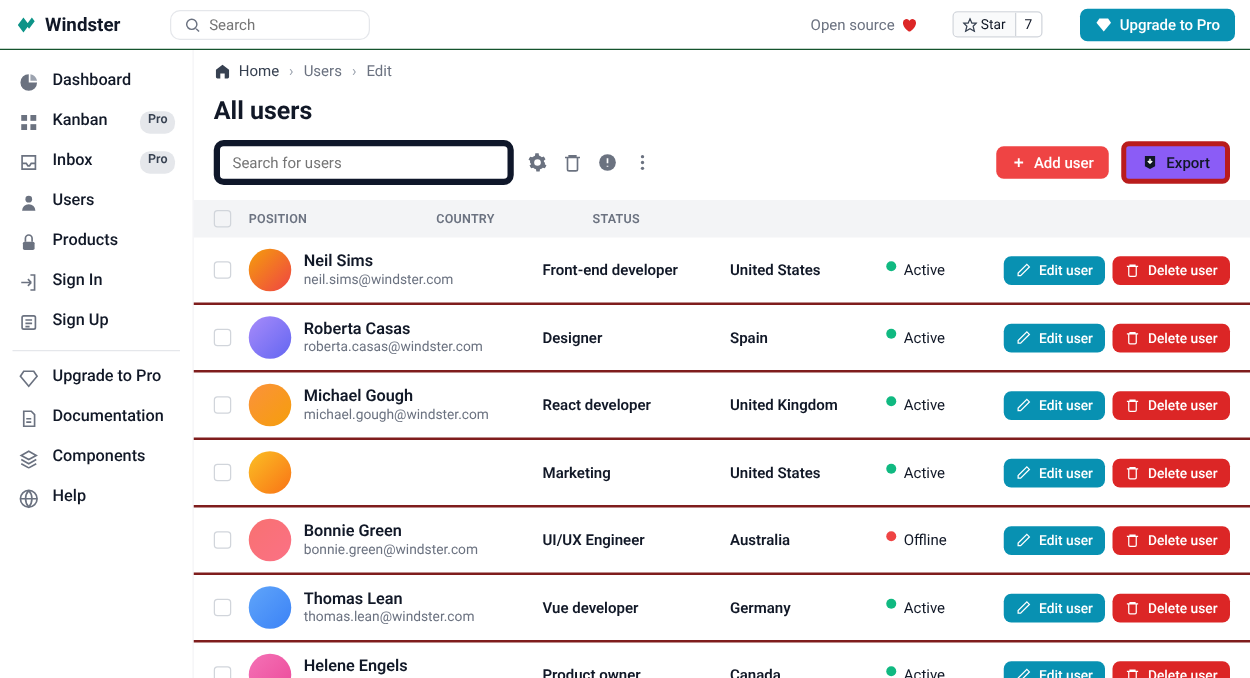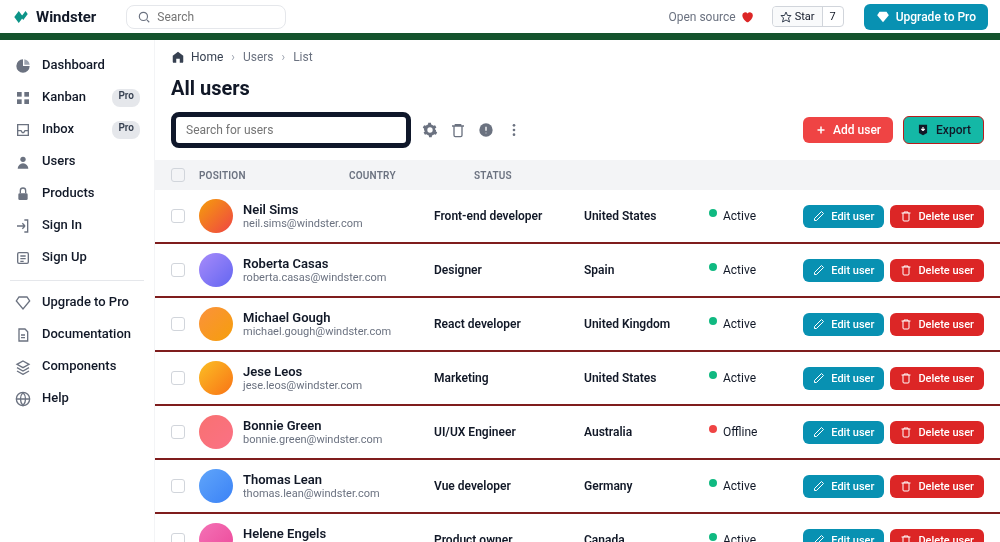--- a/index.html
+++ b/index.html
@@ -1,17 +1,17 @@
 <!DOCTYPE html>
 <html><head>
 <meta charset="utf-8">
 <style>
 *{box-sizing:border-box;margin:0;padding:0;font-family:-apple-system,BlinkMacSystemFont,"Segoe UI",Roboto,sans-serif}
 body{background:#fff;color:#111827;font-size:13px}
-.topbar{display:flex;align-items:center;height:40px;padding:0 12px;border-bottom:7px solid #14532d;gap:12px}
+.topbar{display:flex;align-items:center;height:40px;padding:0 12px;border-bottom:1px solid #14532d;gap:22px}
 .brand{display:flex;align-items:center;gap:6px;font-weight:700;font-size:15px}
 .brand svg{width:18px;height:18px}
 .search-box{display:flex;align-items:flex-start;gap:6px;background:#fff;border:1px solid #e5e7eb;border-radius:8px;padding:4px 10px;width:160px;margin-left:18px}
 .search-box input{border:none;outline:none;font-size:12px;width:100%}
 .spacer{flex:1}
 .open-src{display:flex;align-items:center;gap:4px;font-size:12px;color:#6b7280;margin-right:6px}
 .star-btn{display:flex;align-items:center;border:1px solid #d1d5db;border-radius:4px;font-size:11px;overflow:hidden}
 .star-btn .sb-l{display:flex;align-items:flex-end;gap:3px;padding:3px 7px;border-right:1px solid #d1d5db;background:#f9fafb}
 .star-btn .sb-r{padding:3px 7px}
 .upgrade-btn{display:flex;align-items:center;gap:6px;background:#0891b2;color:#fff;border-radius:6px;padding:6px 12px;font-size:12px;font-weight:500;margin-left:8px}
@@ -26,21 +26,21 @@
 .crumbs .home{color:#374151;display:flex;align-items:center;gap:6px;font-weight:400}
 .crumbs .sep{color:#9ca3af}
 .pg-title{font-size:20px;font-weight:700;padding:2px 16px 12px}
 .toolbar{display:flex;align-items:center;padding:0 16px 12px;gap:10px}
 .search-users{display:flex;align-items:flex-start;border:5px solid #0f172a;border-radius:8px;padding:6px 10px;width:240px}
 .search-users input{border:none;outline:none;font-size:12px;width:100%;color:#6b7280}
 .tool-ico{width:18px;height:18px;color:#6b7280;display:flex;align-items:center;justify-content:center}
 .toolbar .spacer{flex:1}
 .btn{display:flex;align-items:center;gap:6px;border-radius:6px;padding:6px 12px;font-size:12px;font-weight:500;cursor:pointer}
 .btn-primary{background:#ef4444;color:#fff}
-.btn-export{background:#14b8a6;border:1px solid #b91c1c;color:#111827}
+.btn-export{background:#8b5cf6;border:4px solid #b91c1c;color:#111827}
 .thead{display:flex;align-items:center;background:#f3f4f6;padding:8px 16px;font-size:10px;font-weight:600;color:#6b7280;text-transform:uppercase;letter-spacing:.02em}
 .col-cb{width:28px}
 .col-name{flex:0 0 235px}
 .col-pos{flex:0 0 150px}
 .col-country{flex:0 0 125px}
 .col-status{flex:0 0 80px}
 .col-actions{flex:1;display:flex;justify-content:flex-end;gap:6px}
 .row{display:flex;align-items:center;padding:9px 16px;border-bottom:2px solid #7f1d1d}
 .cb{width:14px;height:14px;border:1px solid #d1d5db;border-radius:3px}
 .user-cell{display:flex;align-items:center;gap:10px}
@@ -231,21 +231,21 @@
         <span>
             <svg width="14" height="14" viewBox="0 0 24 24" fill="#374151">
               <path d="M3 10l9-7 9 7v10a2 2 0 0 1-2 2h-4v-7h-6v7H5a2 2 0 0 1-2-2V10z"></path>
             </svg>
           </span>
         <span>Home</span>
       </span>
       <span class="sep">›</span>
       <span>Users</span>
       <span class="sep">›</span>
-      <span>List</span>
+      <span>Edit</span>
     </div>
     <div class="pg-title">All users</div>
 
     <div class="toolbar">
       <div class="search-users">
         <input placeholder="Search for users" style="">
       </div>
       <span class="tool-ico">
           <svg width="16" height="16" viewBox="0 0 24 24" fill="#6b7280">
             <path d="M12 8a4 4 0 1 0 0 8 4 4 0 0 0 0-8zm9 4a9 9 0 0 1-.2 2l2 1.6-2 3.4-2.4-.8a9 9 0 0 1-3.4 2l-.4 2.6h-4l-.4-2.6a9 9 0 0 1-3.4-2l-2.4.8-2-3.4 2-1.6A9 9 0 0 1 3 12a9 9 0 0 1 .2-2l-2-1.6 2-3.4 2.4.8a9 9 0 0 1 3.4-2L9.4 1h4l.4 2.6a9 9 0 0 1 3.4 2l2.4-.8 2 3.4-2 1.6c.1.7.2 1.3.2 2z"></path>
@@ -406,24 +406,20 @@
         <span>Delete user</span>
       </div>
     </div>
   </div>
         <div class="row">
     <div class="col-cb">
             <div class="cb"></div>
           </div>
     <div class="col-name user-cell">
       <div class="avatar" style="background:linear-gradient(135deg,#fbbf24,#f97316)"></div>
-      <div>
-        <div class="uname">Jese Leos</div>
-        <div class="uemail">jese.leos@windster.com</div>
-      </div>
     </div>
     <div class="col-pos pos">Marketing</div>
     <div class="col-country country">United States</div>
     <div class="col-status status">
             <span class="dot Active"></span>
             <span>Active</span>
           </div>
     <div class="col-actions">
       <div class="btn btn-edit">
         <span>

